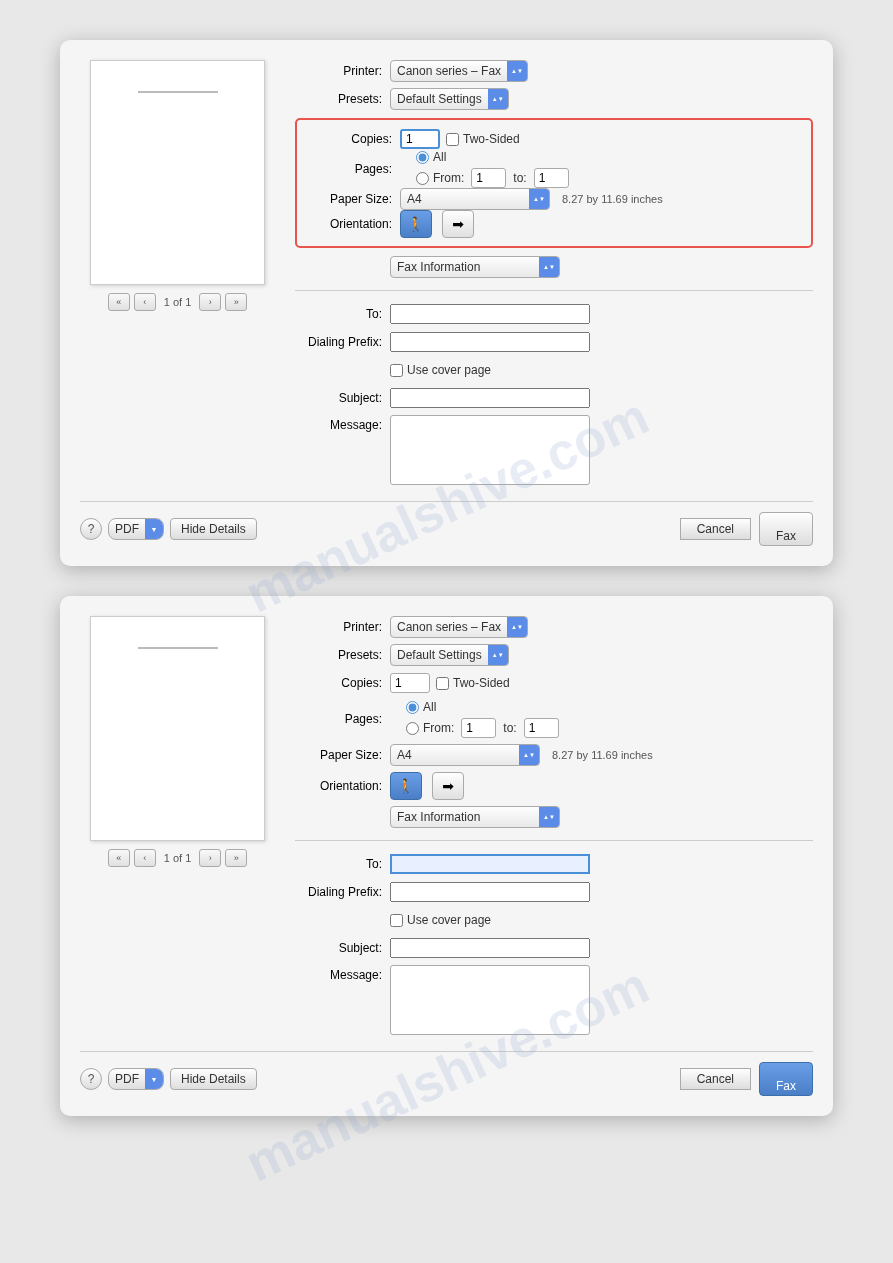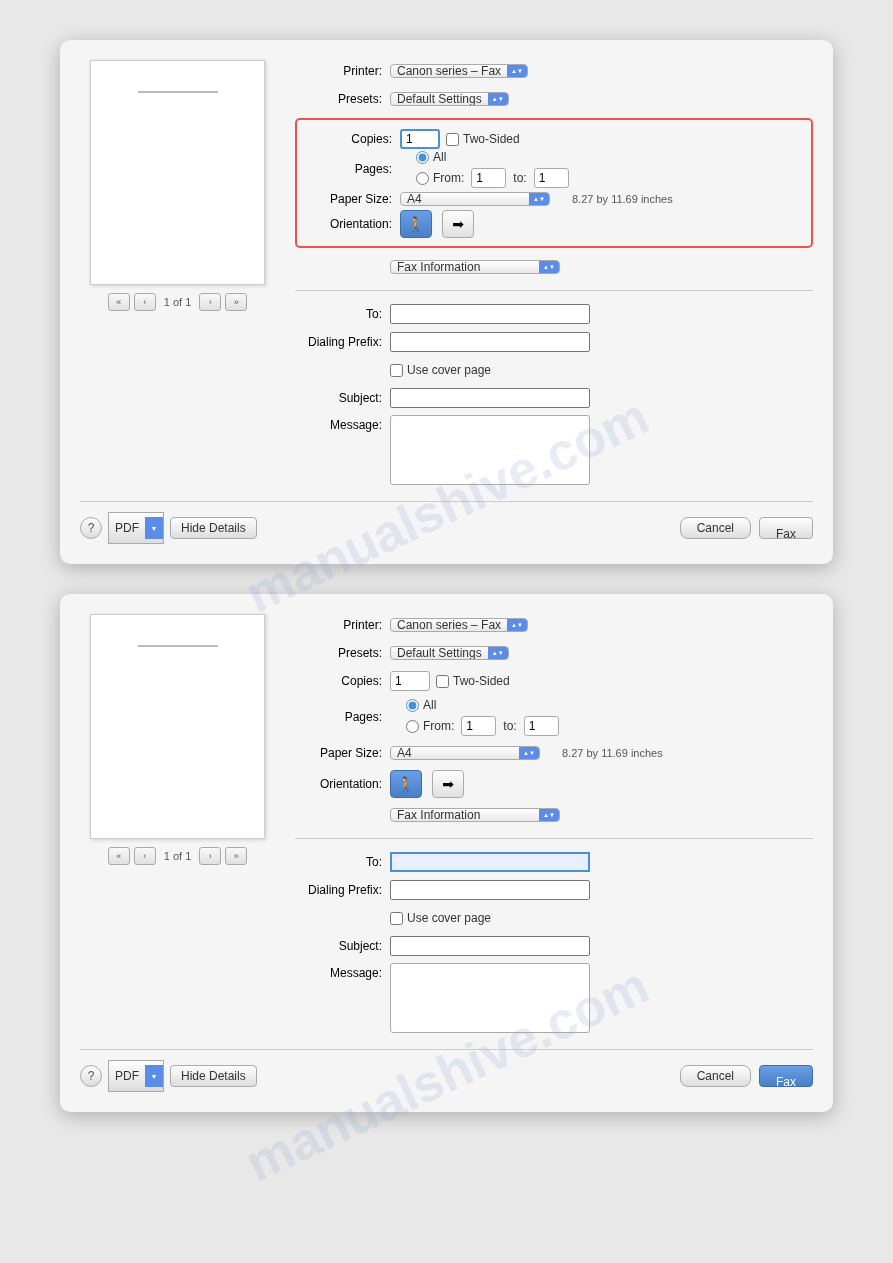--- a/index.html
+++ b/index.html
@@ -117,21 +117,21 @@
       align-items: center;
       gap: 6px;
     }
 
     .select-wrapper {
       display: flex;
       align-items: center;
       border: 1px solid #aaa;
       border-radius: 4px;
       background: linear-gradient(to bottom, #fefefe, #e8e8e8);
-      height: 14px;
+      height: 22px;
       overflow: hidden;
     }
 
     .select-text {
       padding: 0 6px;
       font-size: 12px;
       flex: 1;
     }
 
     .select-btn {
@@ -269,25 +269,25 @@
       background: linear-gradient(to bottom, #fefefe, #ddd);
       display: flex;
       align-items: center;
       justify-content: center;
       font-size: 12px;
       color: #555;
       cursor: pointer;
     }
 
     .pdf-btn {
-      height: 32px;
-      display: flex;
-      align-items: center;
-      border: 1px solid #aaa;
-      border-radius: 0;
+      height: 22px;
+      display: flex;
+      align-items: center;
+      border: 1px solid #aaa;
+      border-radius: 8px;
       background: linear-gradient(to bottom, #fefefe, #ddd);
       overflow: hidden;
       cursor: pointer;
     }
 
     .pdf-label {
       padding: 0 6px;
       font-size: 12px;
       color: #333;
     }
@@ -317,49 +317,49 @@
     .bottom-right {
       display: flex;
       align-items: center;
       gap: 8px;
     }
 
     .cancel-btn {
       height: 22px;
       padding: 0 16px;
       border: 1px solid #aaa;
-      border-radius: 8px;
+      border-radius: 0;
       background: linear-gradient(to bottom, #fefefe, #ddd);
       font-size: 12px;
       color: #333;
       cursor: pointer;
     }
 
     .fax-btn {
       height: 22px;
-      padding: 9px 16px;
+      padding: 16px 16px;
       border: 1px solid #aaa;
       border-radius: 4px;
       background: linear-gradient(to bottom, #fefefe, #ddd);
       font-size: 12px;
       color: #333;
       cursor: pointer;
     }
 
     .fax-btn-active {
       background: linear-gradient(to bottom, #6a9fe8, #4a7fc8);
       border-color: #3a6faa;
       color: white;
     }
 
     
     .paper-size-info {
       font-size: 11px;
       color: #555;
-      margin-left: 16px;
+      margin-left: 6px;
     }
   </style>
 </head>
 <body>
 
 <div class="page-wrapper">
 
   <div class="dialog-box">
     <div class="dialog-content">
 

